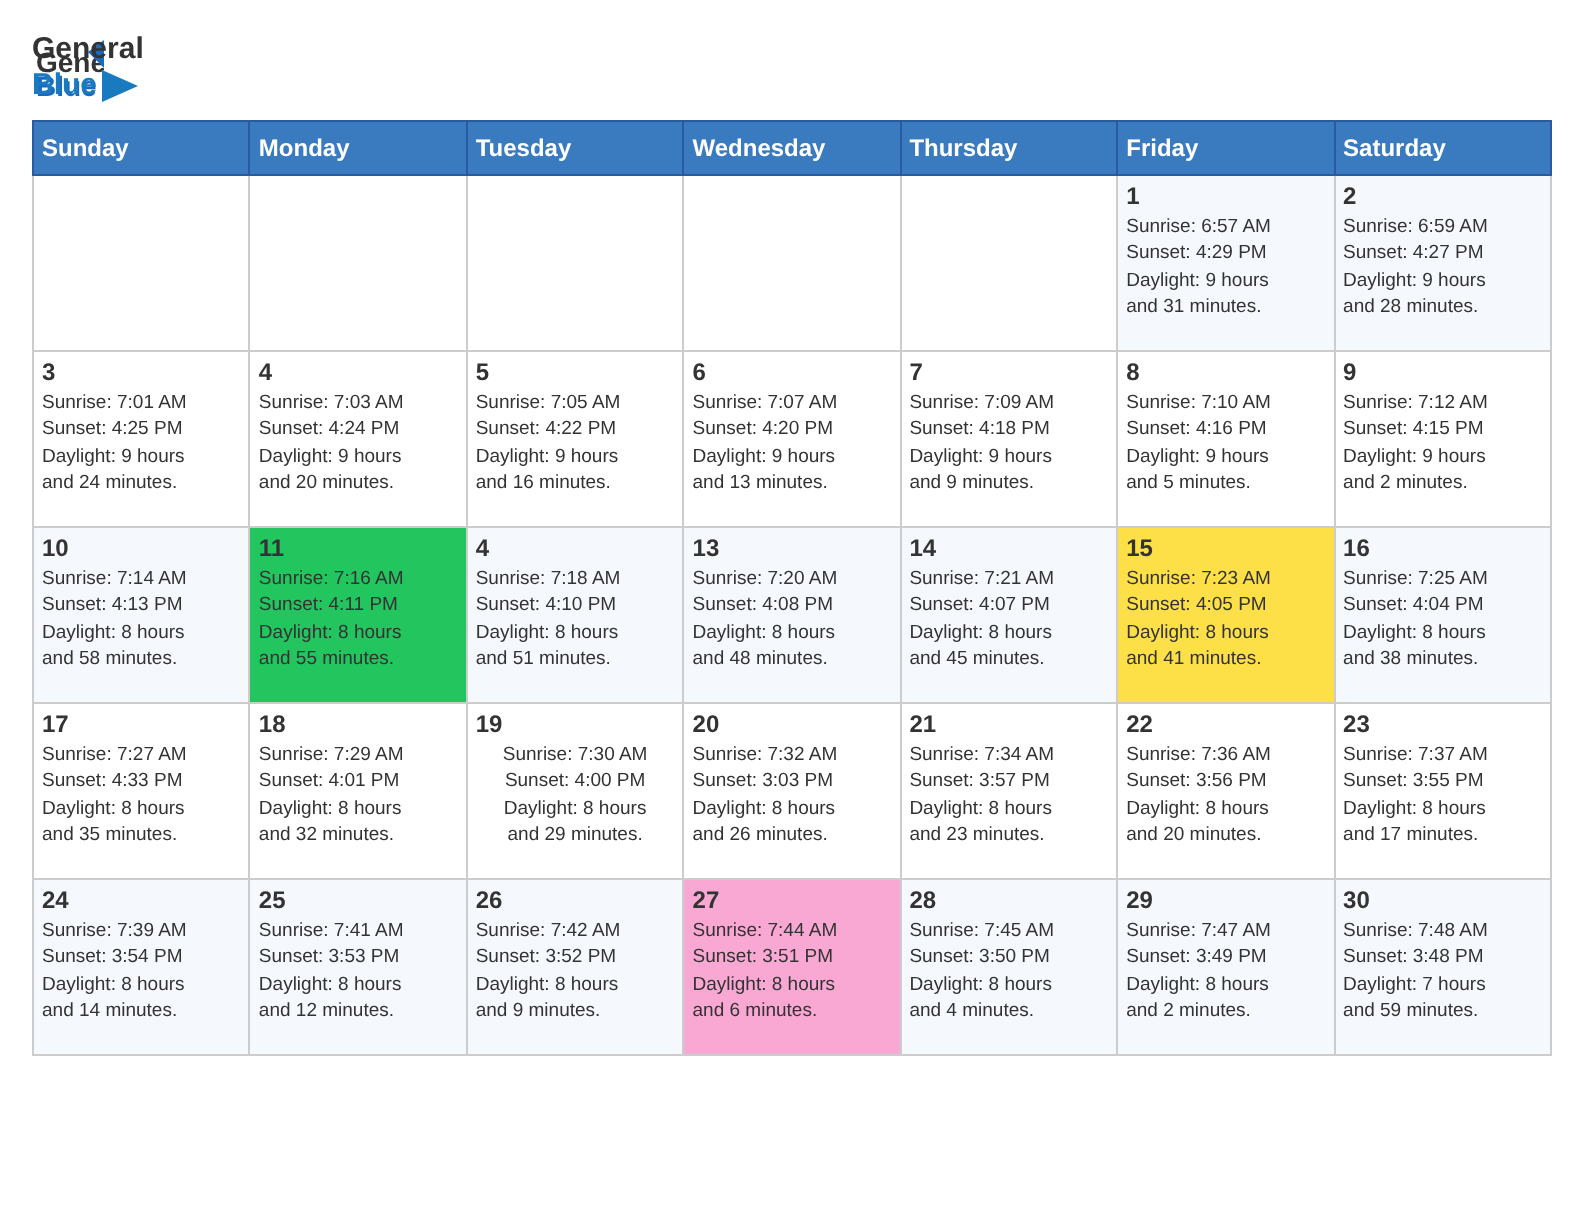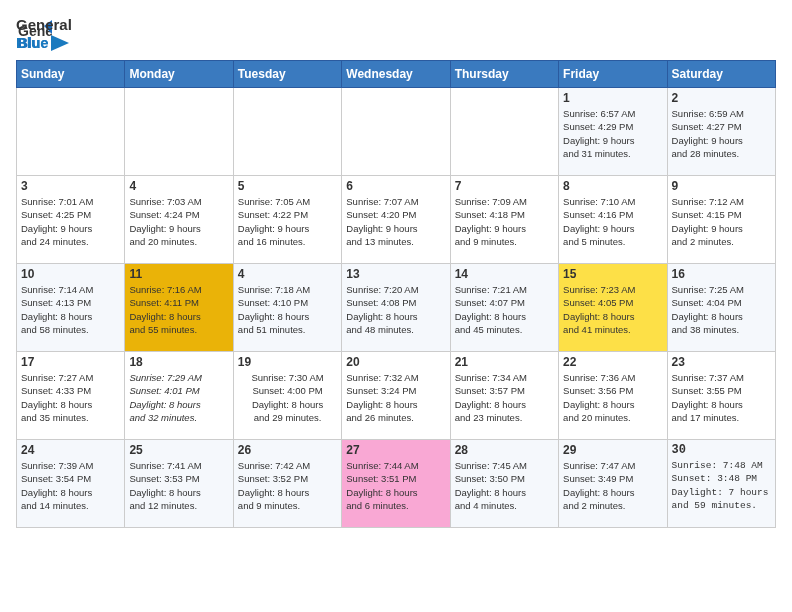--- a/index.html
+++ b/index.html
@@ -193,21 +193,21 @@
         </td>
       </tr>
       <tr>
         <td style="background: rgb(245, 248, 252);">
           <span class="day-number">10</span>
           <div class="day-info" style="white-space: pre-line;">Sunrise: 7:14 AM
 Sunset: 4:13 PM
 Daylight: 8 hours
 and 58 minutes.</div>
         </td>
-        <td style="background: #eab308;">
+        <td style="background: #22c55e;">
           <span class="day-number">11</span>
           <div class="day-info" style="white-space: pre-line;">Sunrise: 7:16 AM
 Sunset: 4:11 PM
 Daylight: 8 hours
 and 55 minutes.</div>
         </td>
         <td style="background: rgb(245, 248, 252);">
           <span class="day-number">4</span>
           <div class="day-info" style="white-space: pre-line;">Sunrise: 7:18 AM
 Sunset: 4:10 PM
@@ -246,36 +246,36 @@
       <tr>
         <td style="background: rgb(255, 255, 255);">
           <span class="day-number">17</span>
           <div class="day-info" style="white-space: pre-line;">Sunrise: 7:27 AM
 Sunset: 4:33 PM
 Daylight: 8 hours
 and 35 minutes.</div>
         </td>
         <td style="background: rgb(255, 255, 255);">
           <span class="day-number">18</span>
-          <div class="day-info" style="white-space: pre-line; font-style: italic;">Sunrise: 7:29 AM
+          <div class="day-info" style="white-space: pre-line;">Sunrise: 7:29 AM
 Sunset: 4:01 PM
 Daylight: 8 hours
 and 32 minutes.</div>
         </td>
         <td style="background: rgb(255, 255, 255);">
           <span class="day-number">19</span>
           <div class="day-info" style="white-space: pre-line; text-align: center;">Sunrise: 7:30 AM
 Sunset: 4:00 PM
 Daylight: 8 hours
 and 29 minutes.</div>
         </td>
         <td style="background: rgb(255, 255, 255);">
           <span class="day-number">20</span>
           <div class="day-info" style="white-space: pre-line;">Sunrise: 7:32 AM
-Sunset: 3:24 PM
+Sunset: 3:03 PM
 Daylight: 8 hours
 and 26 minutes.</div>
         </td>
         <td style="background: rgb(255, 255, 255);">
           <span class="day-number">21</span>
           <div class="day-info" style="white-space: pre-line;">Sunrise: 7:34 AM
 Sunset: 3:57 PM
 Daylight: 8 hours
 and 23 minutes.</div>
         </td>
@@ -330,21 +330,21 @@
 Daylight: 8 hours
 and 4 minutes.</div>
         </td>
         <td style="background: rgb(245, 248, 252);">
           <span class="day-number">29</span>
           <div class="day-info" style="white-space: pre-line;">Sunrise: 7:47 AM
 Sunset: 3:49 PM
 Daylight: 8 hours
 and 2 minutes.</div>
         </td>
-        <td style="background: rgb(245, 248, 252); font-family: Liberation Mono, monospace;">
+        <td style="background: rgb(245, 248, 252);">
           <span class="day-number">30</span>
           <div class="day-info" style="white-space: pre-line;">Sunrise: 7:48 AM
 Sunset: 3:48 PM
 Daylight: 7 hours
 and 59 minutes.</div>
         </td>
       </tr>
     </tbody>
 </table>
 

